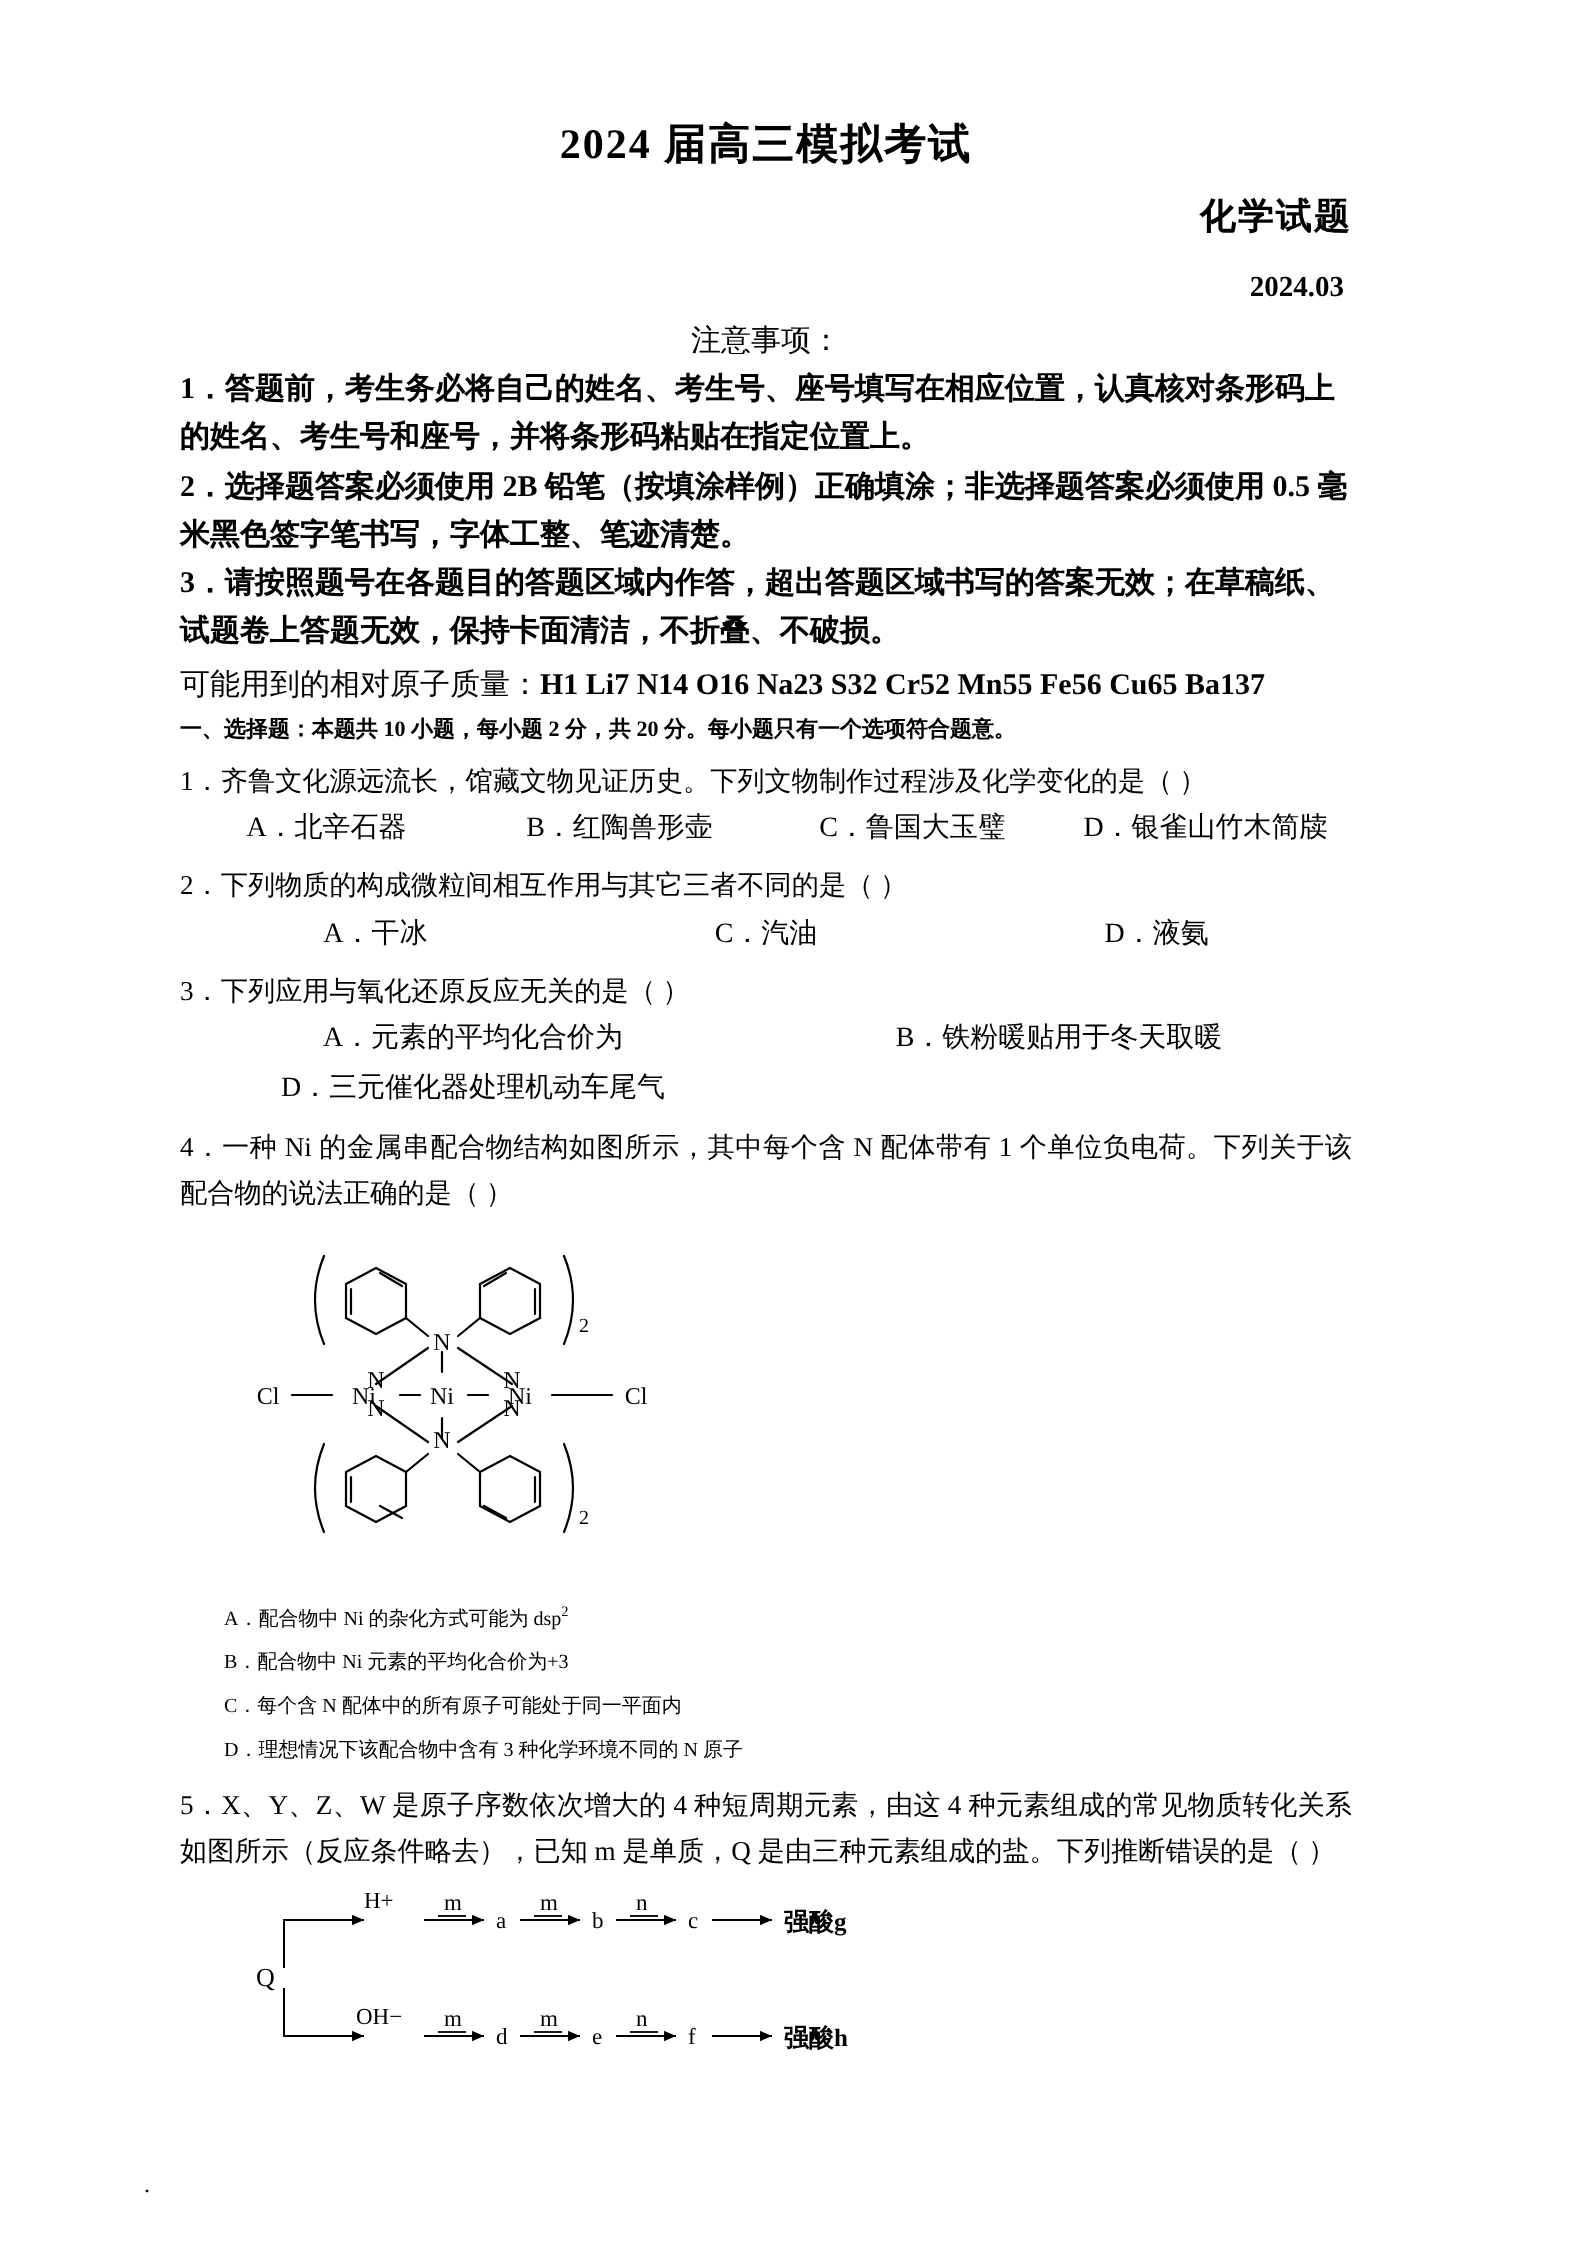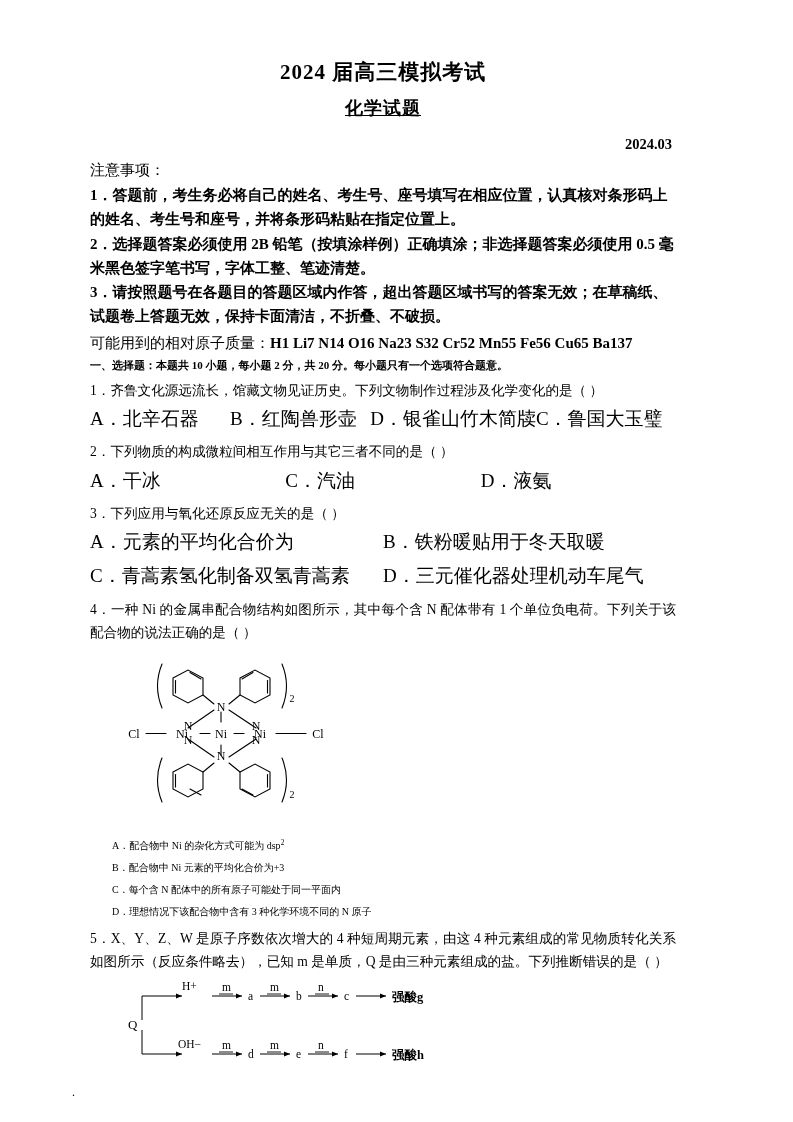--- a/index.html
+++ b/index.html
@@ -22,37 +22,37 @@
   }
   .doc-title {
     text-align: center;
     font-size: 21px;
     font-weight: bold;
     letter-spacing: 1px;
     margin-top: 14px;
     margin-bottom: 10px;
   }
   .doc-subtitle {
-    text-align: center;
+    text-align: right;
     font-size: 18px;
     font-weight: bold;
     letter-spacing: 1px;
     margin-bottom: 16px;
-    text-decoration: underline;
   }
   .doc-date {
     text-align: right;
     font-size: 14.5px;
     font-weight: bold;
     margin-bottom: 8px;
     padding-right: 4px;
   }
   .notice-head {
     font-size: 15px;
     margin: 2px 0 3px 0;
+    text-align: center;
   }
   .notice-item {
     font-size: 15px;
     font-weight: bold;
     line-height: 1.62;
     text-indent: 0;
     margin: 0;
   }
   .rel-mass {
     font-size: 15px;
@@ -69,22 +69,23 @@
   .q {
     font-size: 13.6px;
     line-height: 1.72;
     margin-top: 4px;
   }
   .q-stem {
     text-align: justify;
   }
   .opts-row {
     display: flex;
-    font-size: 19px;
+    font-size: 14px;
     line-height: 1.8;
+    text-align: center;
   }
   .opts-row .opt {
     flex: 1 1 0;
     white-space: nowrap;
   }
   .opts-row.two .opt {
     flex: 0 0 50%;
   }
   .opt-block {
     font-size: 10px;
@@ -129,22 +130,22 @@
 
   <div class="section-head">一、选择题：本题共 10 小题，每小题 2 分，共 20 分。每小题只有一个选项符合题意。</div>
 
   <div class="q">
     <div class="q-stem">
       <span>1．</span><span>齐鲁文化源远流长，馆藏文物见证历史。下列文物制作过程涉及化学变化的是（      ）</span>
     </div>
     <div class="opts-row">
       <span class="opt">A．北辛石器</span>
       <span class="opt">B．红陶兽形壶</span>
+      <span class="opt">C．鲁国大玉璧</span>
       <span class="opt">D．银雀山竹木简牍</span>
-      <span class="opt">C．鲁国大玉璧</span>
     </div>
   </div>
 
   <div class="q">
     <div class="q-stem">
       <span>2．</span><span>下列物质的构成微粒间相互作用与其它三者不同的是（      ）</span>
     </div>
     <div class="opts-row">
       <span class="opt">A．干冰</span>
       <span class="opt">C．汽油</span>
@@ -154,21 +155,20 @@
 
   <div class="q">
     <div class="q-stem">
       <span>3．</span><span>下列应用与氧化还原反应无关的是（      ）</span>
     </div>
     <div class="opts-row two">
       <span class="opt">A．元素的平均化合价为</span>
       <span class="opt">B．铁粉暖贴用于冬天取暖</span>
     </div>
     <div class="opts-row two">
-      <span class="opt">C．青蒿素氢化制备双氢青蒿素</span>
       <span class="opt">D．三元催化器处理机动车尾气</span>
     </div>
   </div>
 
   <div class="q">
     <div class="q-stem">
       <span>4．</span><span>一种 Ni 的金属串配合物结构如图所示，其中每个含 N 配体带有 1 个单位负电荷。下列关于该配合物的说法正确的是（      ）</span>
     </div>
 
     <div class="structure">

